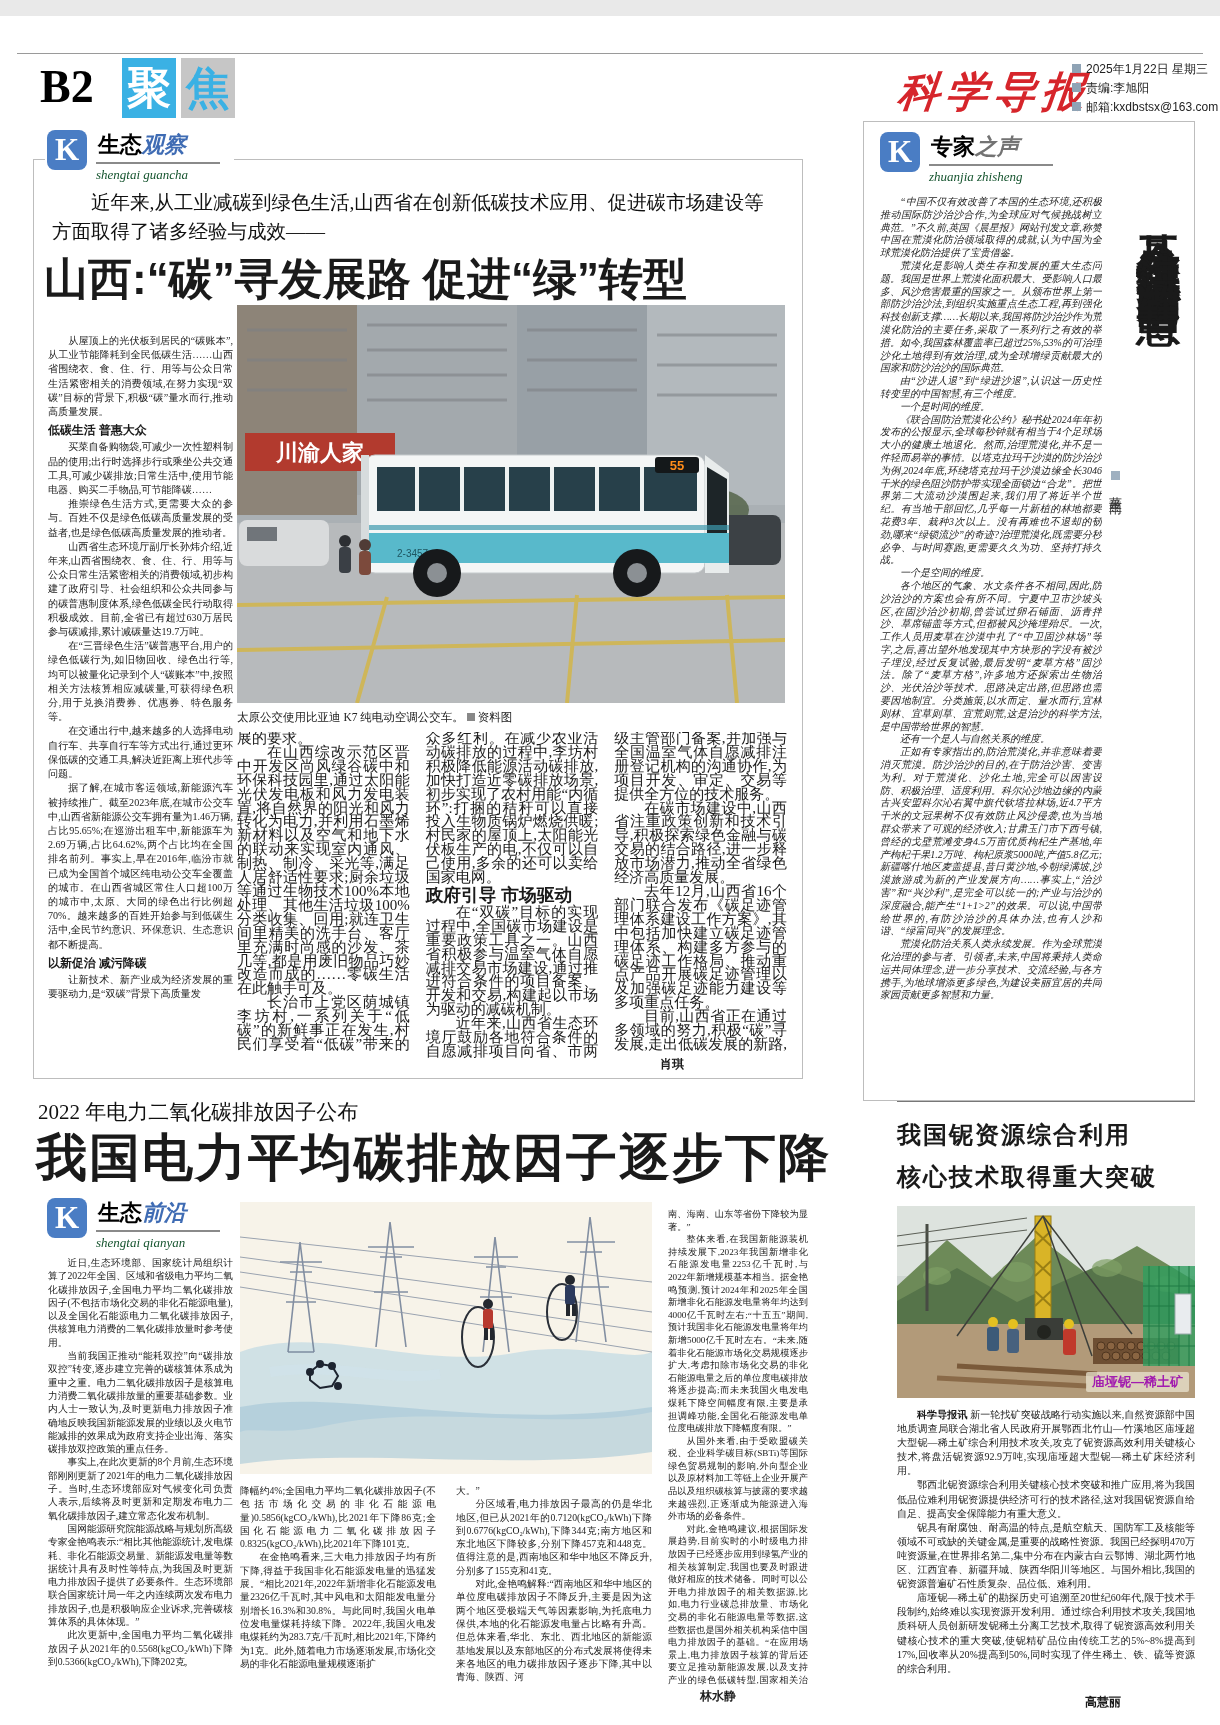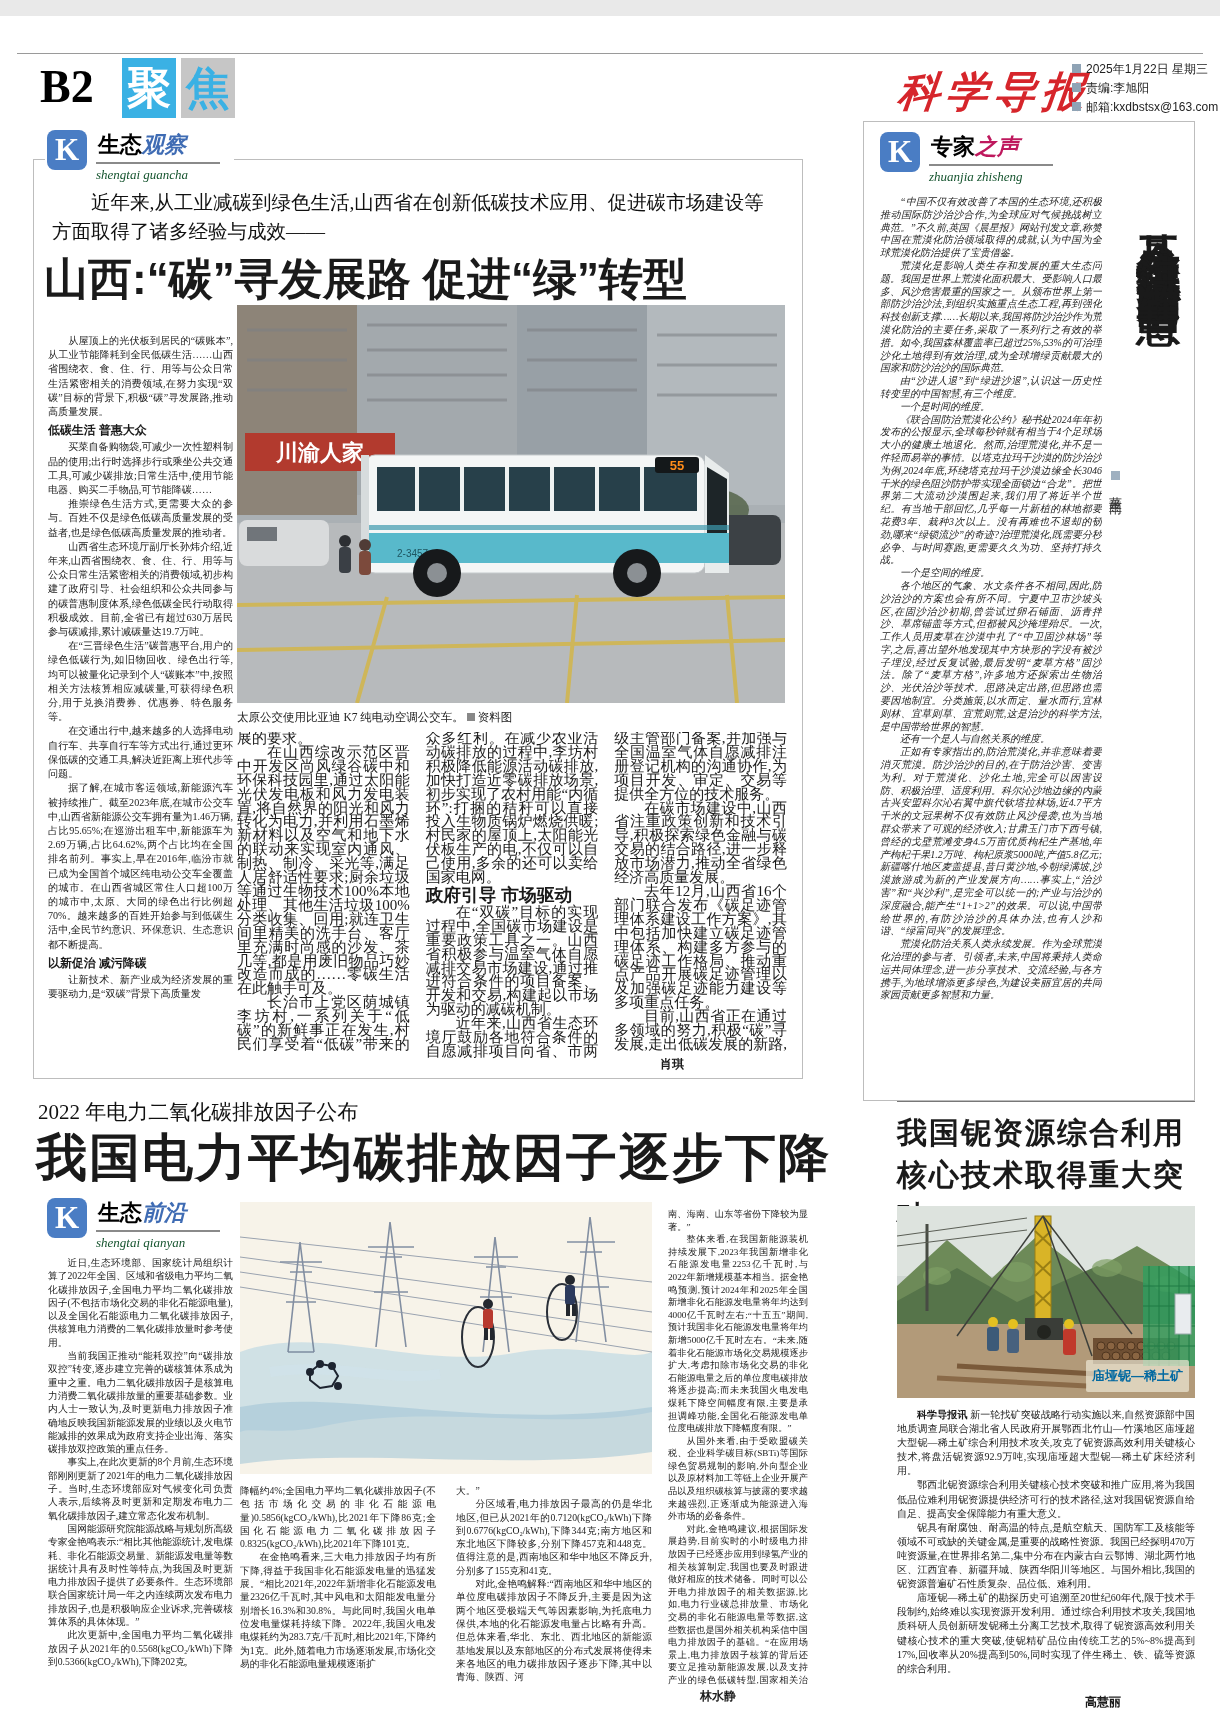--- a/index.html
+++ b/index.html
@@ -37,24 +37,24 @@
 .flow3{column-count:3;column-gap:16px;column-fill:auto}
 
 .kaibody{font-style:italic;text-align:justify;overflow:hidden;color:#222}
 .vtitle{writing-mode:vertical-rl;text-orientation:mixed;font-family:"Liberation Sans",sans-serif;
   font-weight:900;font-size:44px;letter-spacing:4px;line-height:58px}
 .vauthor{writing-mode:vertical-rl;font-size:13px;color:#333;letter-spacing:3px}
 .vauthor .sq{display:inline-block;width:9px;height:9px;background:#9fb0c0;margin-bottom:6px}
 
 .h2kick{font-size:21px;color:#111}
 .h2a{font-family:"Liberation Sans",sans-serif;font-weight:900;font-size:51px;letter-spacing:2px;white-space:nowrap}
-.h3a{font-family:Liberation Mono, monospace;font-weight:900;font-size:30px;line-height:42px;letter-spacing:2px}
+.h3a{font-family:Liberation Serif, serif;font-weight:900;font-size:24px;line-height:42px;letter-spacing:2px}
 .lead{font-weight:bold;font-family:"Liberation Sans",sans-serif}
-.photochip{position:absolute;right:6px;bottom:6px;font:bold 13px "Liberation Sans",sans-serif;color:#0369a1;
-  background:rgba(235,230,210,.72);padding:7px 6px;border-radius:2px}
+.photochip{position:absolute;right:6px;bottom:6px;font:bold 13px "Liberation Sans",sans-serif;color:#a21caf;
+  background:rgba(235,230,210,.72);padding:1px 6px;border-radius:2px}
 svg text{font-family:"Liberation Sans",sans-serif}
 </style>
 </head>
 <body>
 
 <div class="page">
 
   <div class="abs hairline" style="left:17px;top:37px;width:1186px"></div>
   <div class="abs edition" style="left:40px;top:44px">B2</div>
   <div class="abs" style="left:122px;top:42px;display:flex;gap:5px">
@@ -77,21 +77,21 @@
         <span class="b1">生态</span><span class="b2" style="color:#3f6cb4">观察</span>
       </span>
       <span class="kpinyin" style="display:block">shengtai guancha</span>
     </span>
   </div>
 
   <div class="abs kicker" style="left:52px;top:172px;width:712px">近年来,从工业减碳到绿色生活,山西省在创新低碳技术应用、促进碳市场建设等方面取得了诸多经验与成效——</div>
   <div class="abs h1a" style="left:44px;top:234px;width:748px">山西:“碳”寻发展路 促进“绿”转型</div>
 
   <div class="abs bodytxt" style="left:48px;top:318px;width:185px;height:730px;font-size:10.1px;line-height:14.2px">
-      <p class="para">从屋顶上的光伏板到居民的“碳账本”,从工业节能降耗到全民低碳生活……山西省围绕衣、食、住、行、用等与公众日常生活紧密相关的消费领域,在努力实现“双碳”目标的背景下,积极“碳”寻发展路,推动高质量发展。</p>
+      <p class="para">从屋顶上的光伏板到居民的“碳账本”,从工业节能降耗到全民低碳生活……山西省围绕衣、食、住、行、用等与公众日常生活紧密相关的消费领域,在努力实现“双碳”目标的背景下,积极“碳”量水而行,推动高质量发展。</p>
       <p class="subh">低碳生活 普惠大众</p>
       <p class="para">买菜自备购物袋,可减少一次性塑料制品的使用;出行时选择步行或乘坐公共交通工具,可减少碳排放;日常生活中,使用节能电器、购买二手物品,可节能降碳……</p>
       <p class="para">推崇绿色生活方式,更需要大众的参与。百姓不仅是绿色低碳高质量发展的受益者,也是绿色低碳高质量发展的推动者。</p>
       <p class="para">山西省生态环境厅副厅长孙炜介绍,近年来,山西省围绕衣、食、住、行、用等与公众日常生活紧密相关的消费领域,初步构建了政府引导、社会组织和公众共同参与的碳普惠制度体系,绿色低碳全民行动取得积极成效。目前,全省已有超过630万居民参与碳减排,累计减碳量达19.7万吨。</p>
       <p class="para">在“三晋绿色生活”碳普惠平台,用户的绿色低碳行为,如旧物回收、绿色出行等,均可以被量化记录到个人“碳账本”中,按照相关方法核算相应减碳量,可获得绿色积分,用于兑换消费券、优惠券、特色服务等。</p>
       <p class="para">在交通出行中,越来越多的人选择电动自行车、共享自行车等方式出行,通过更环保低碳的交通工具,解决近距离上班代步等问题。</p>
       <p class="para">据了解,在城市客运领域,新能源汽车被持续推广。截至2023年底,在城市公交车中,山西省新能源公交车拥有量为1.46万辆,占比95.65%;在巡游出租车中,新能源车为2.69万辆,占比64.62%,两个占比均在全国排名前列。事实上,早在2016年,临汾市就已成为全国首个城区纯电动公交车全覆盖的城市。在山西省城区常住人口超100万的城市中,太原、大同的绿色出行比例超70%。越来越多的百姓开始参与到低碳生活中,全民节约意识、环保意识、生态意识都不断提高。</p>
       <p class="subh">以新促治 减污降碳</p>
       <p class="para">让新技术、新产业成为经济发展的重要驱动力,是“双碳”背景下高质量发</p>
     </div>
@@ -186,21 +186,21 @@
       <p class="para">此外,山西省积极参与国家产品碳足迹因子数据库建设,落实产品碳足迹标识认证制度,探索建立碳足迹信息披露机制,电力、煤炭、天然气、钢铁、电解铝等行业产品均有望贴上“碳标签”。</p>
     </div>
   <div class="abs author" style="left:660px;top:1040px;width:125px">肖琪</div>
 
   <div class="abs box" style="left:863px;top:105px;width:332px;height:980px"></div>
 
   <div class="ktag" style="left:878px;top:116px">
     <span class="kbox" style="background:#4a7dc4">K</span>
     <span>
       <span class="klabel" style="display:inline-block">
-        <span class="b1">专家</span><span class="b2" style="color:#be185d">之声</span>
+        <span class="b1">专家</span><span class="b2" style="color:#737373">之声</span>
       </span>
       <span class="kpinyin" style="display:block">zhuanjia zhisheng</span>
     </span>
   </div>
 
   <div class="abs bodytxt kaibody" style="left:880px;top:180px;width:222px;height:878px;font-size:10px;line-height:12.8px">
       <p class="para">“中国不仅有效改善了本国的生态环境,还积极推动国际防沙治沙合作,为全球应对气候挑战树立典范。”不久前,英国《晨星报》网站刊发文章,称赞中国在荒漠化防治领域取得的成就,认为中国为全球荒漠化防治提供了宝贵借鉴。</p>
       <p class="para">荒漠化是影响人类生存和发展的重大生态问题。我国是世界上荒漠化面积最大、受影响人口最多、风沙危害最重的国家之一。从颁布世界上第一部防沙治沙法,到组织实施重点生态工程,再到强化科技创新支撑……长期以来,我国将防沙治沙作为荒漠化防治的主要任务,采取了一系列行之有效的举措。如今,我国森林覆盖率已超过25%,53%的可治理沙化土地得到有效治理,成为全球增绿贡献最大的国家和防沙治沙的国际典范。</p>
       <p class="para">由“沙进人退”到“绿进沙退”,认识这一历史性转变里的中国智慧,有三个维度。</p>
       <p class="para">一个是时间的维度。</p>

